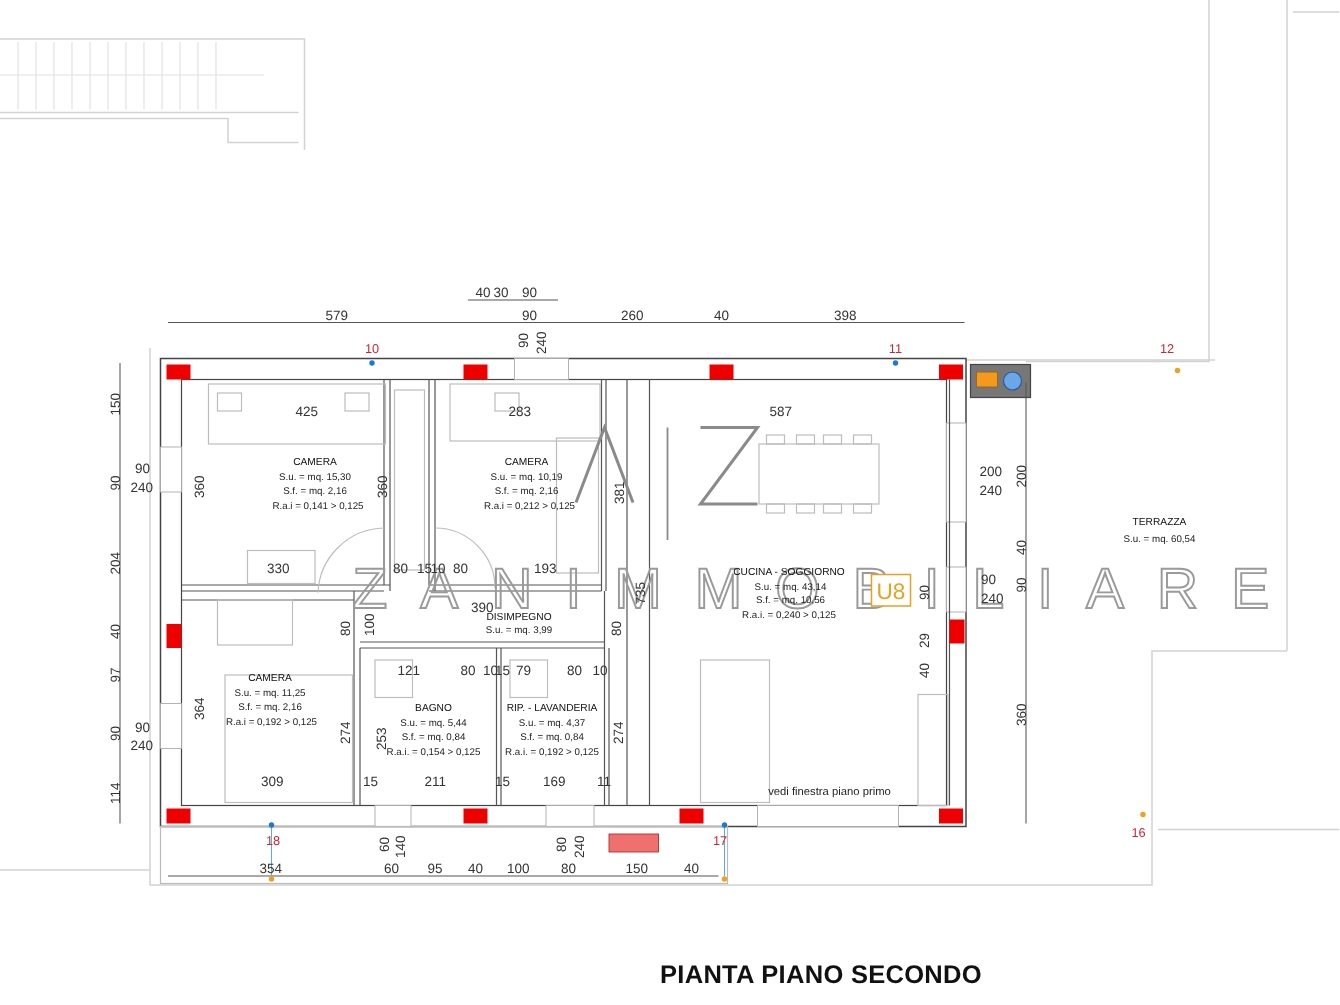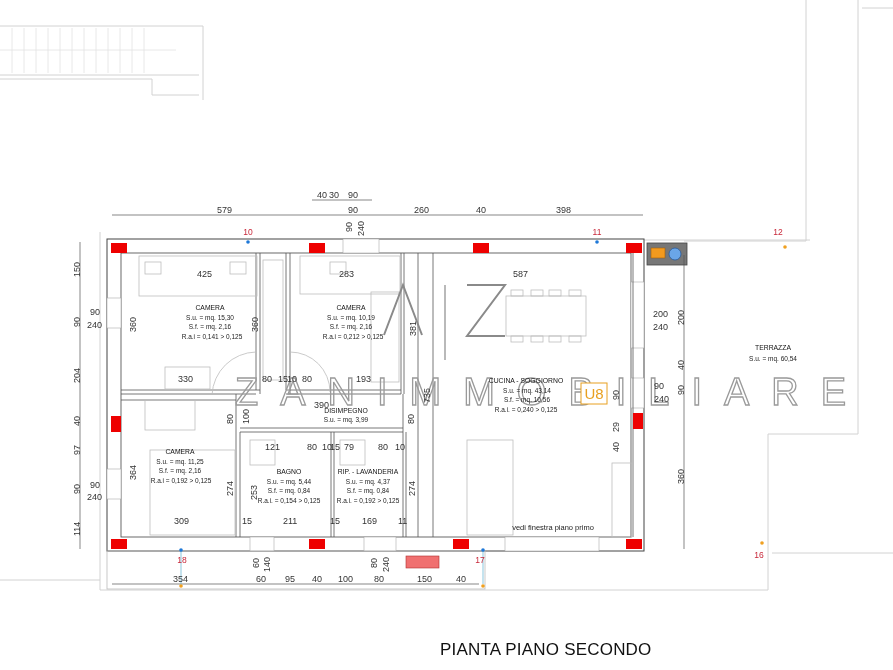--- a/index.html
+++ b/index.html
@@ -3,21 +3,21 @@
 <meta charset="utf-8">
 <style>
   html, body { margin: 0; padding: 0; background: #ffffff; }
   body { width: 893px; height: 670px; overflow: hidden; position: relative; font-family: "Liberation Sans", sans-serif; }
   #plan { position: absolute; left: 0; top: 0; width: 893px; height: 670px; }
   .dim { font-family: "Liberation Sans", sans-serif; font-size: 9px; fill: #333; }
   .rlabel { font-family: "Liberation Sans", sans-serif; font-size: 6.5px; fill: #222; text-anchor: middle; }
   .rtitle { font-family: "Liberation Sans", sans-serif; font-size: 6.8px; fill: #111; text-anchor: middle; }
   .ptnum { font-family: "Liberation Sans", sans-serif; font-size: 8.5px; fill: #c8283a; text-anchor: middle; }
   .wm { font-family: "Liberation Sans", sans-serif; font-size: 38px; fill: none; stroke: #9a9a9a; stroke-width: 1.3; letter-spacing: 22px; }
-  .title { position: absolute; left: 440px; top: 640px; font-size: 17px; color: #111; letter-spacing: 0.2px; }
+  .title { position: absolute; left: 440px; top: 640px; font-size: 17px; color: #111; letter-spacing: 0.2px; font-weight: bold; }
   .wall { fill: #fff; stroke: #444; stroke-width: 1; }
   .faint { fill: none; stroke: #d2d2d2; stroke-width: 1; }
   .furn { fill: none; stroke: #bdbdbd; stroke-width: 0.8; }
   .pillar { fill: #ee0000; }
 </style>
 </head>
 <body>
 
 <svg id="plan" viewBox="0 0 893 670" xmlns="http://www.w3.org/2000/svg">
 

